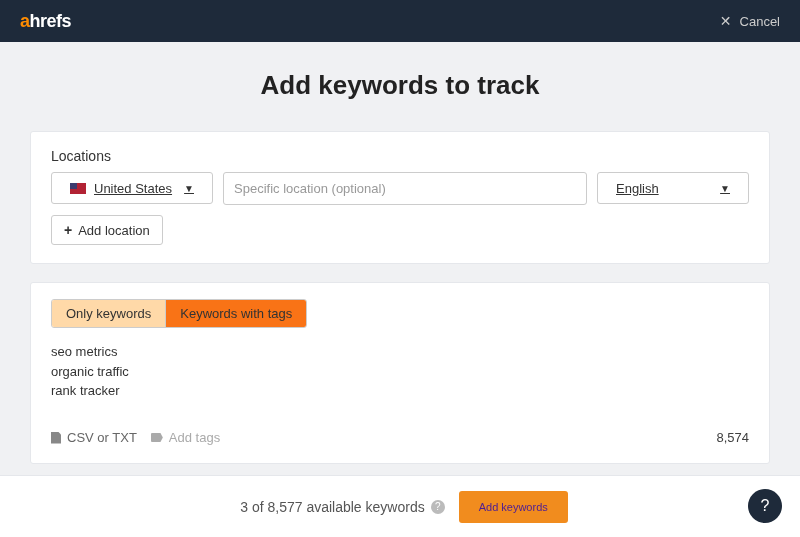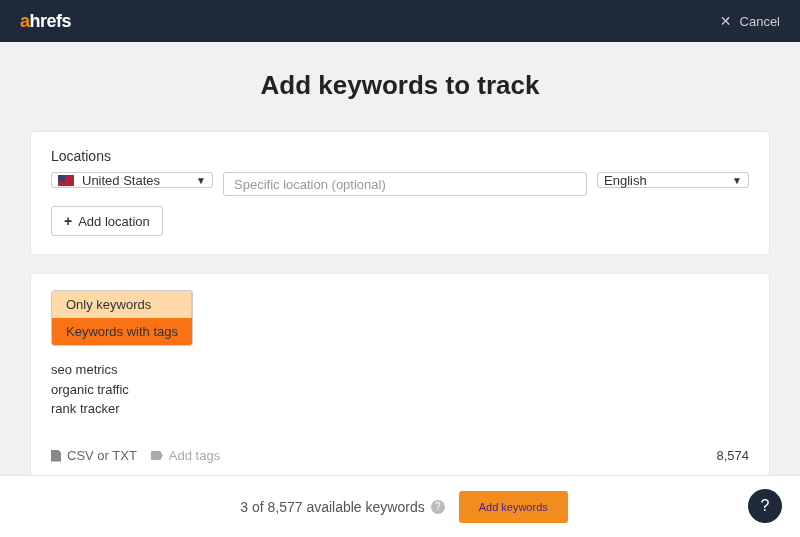--- a/index.html
+++ b/index.html
@@ -10,32 +10,32 @@
 .logo .a { color: #ff8c00; }
 .logo .rest { color: #fff; }
 .breadcrumb { color: #9aa5b1; font-size: 13px; }
 .cancel { display: flex; align-items: center; gap: 8px; color: #ccc; font-size: 13px; cursor: pointer; }
 .close-x { font-size: 14px; }
 .main { padding: 28px 30px 0 30px; }
 .title { text-align: center; font-size: 26px; font-weight: 700; color: #222; margin-bottom: 30px; }
 .card { background: #fff; border: 1px solid #e5e7eb; border-radius: 3px; padding: 16px 20px 18px 20px; margin-bottom: 18px; }
 .label { font-size: 14px; color: #333; margin-bottom: 8px; }
 .loc-row { display: flex; gap: 10px; margin-bottom: 10px; }
-.select { border: 1px solid #ccc; border-radius: 3px; height: 16px; display: flex; align-items: center; padding: 0 6px; font-size: 13px; background: #fff; cursor: pointer; position: relative; }
+.select { border: 1px solid #ccc; border-radius: 3px; height: 32px; display: flex; align-items: center; padding: 0 18px; font-size: 13px; background: #fff; cursor: pointer; position: relative; text-decoration: underline; }
 .country-select { width: 162px; }
 .flag { width: 16px; height: 11px; margin-right: 8px; position: relative; background: #b22234; overflow: hidden; }
 .flag::before { content: ""; position: absolute; top: 0; left: 0; width: 7px; height: 6px; background: #3c3b6e; }
 .flag::after { content: ""; position: absolute; top: 0; left: 0; right: 0; bottom: 0; background: repeating-linear-gradient(#b22234 0 1px, #fff 1px 2px); z-index: -1; }
 .caret { margin-left: auto; font-size: 10px; }
-.specific-input { flex: 1; border: 1px solid #ccc; border-radius: 3px; height: 24px; padding: 0 10px; font-size: 13px; color: #b91c1c; }
+.specific-input { flex: 1; border: 1px solid #ccc; border-radius: 3px; height: 33px; padding: 0 10px; font-size: 13px; color: #b91c1c; }
 .specific-input::placeholder { color: #999; }
 .lang-select { width: 152px; }
 .add-loc-btn { border: 1px solid #ccc; border-radius: 3px; height: 30px; display: inline-flex; align-items: center; padding: 0 12px; font-size: 13px; background: #fff; cursor: pointer; gap: 6px; }
 .plus { font-size: 14px; font-weight: bold; }
-.tabs { display: flex; border: 1px solid #ccc; border-radius: 3px; overflow: hidden; width: fit-content; margin-bottom: 14px; flex-direction: column; }
+.tabs { display: flex; border: 1px solid #ccc; border-radius: 3px; overflow: hidden; width: fit-content; margin-bottom: 14px; }
 .tab { padding: 6px 14px; font-size: 13px; cursor: pointer; background: #f97316; }
 .tab.active { background: #ffd9a8; }
 .tab:first-child { border-right: 1px solid #ccc; }
 .kw-area { font-size: 13px; line-height: 1.5; color: #333; min-height: 82px; }
 .kw-line { display: block; }
 .card-footer { display: flex; align-items: center; justify-content: space-between; margin-top: 6px; font-size: 13px; }
 .footer-left { display: flex; align-items: center; gap: 14px; color: #666; }
 .footer-item { display: flex; align-items: center; gap: 6px; cursor: pointer; }
 .tag-text { color: #aaa; }
 .count { color: #404040; }

